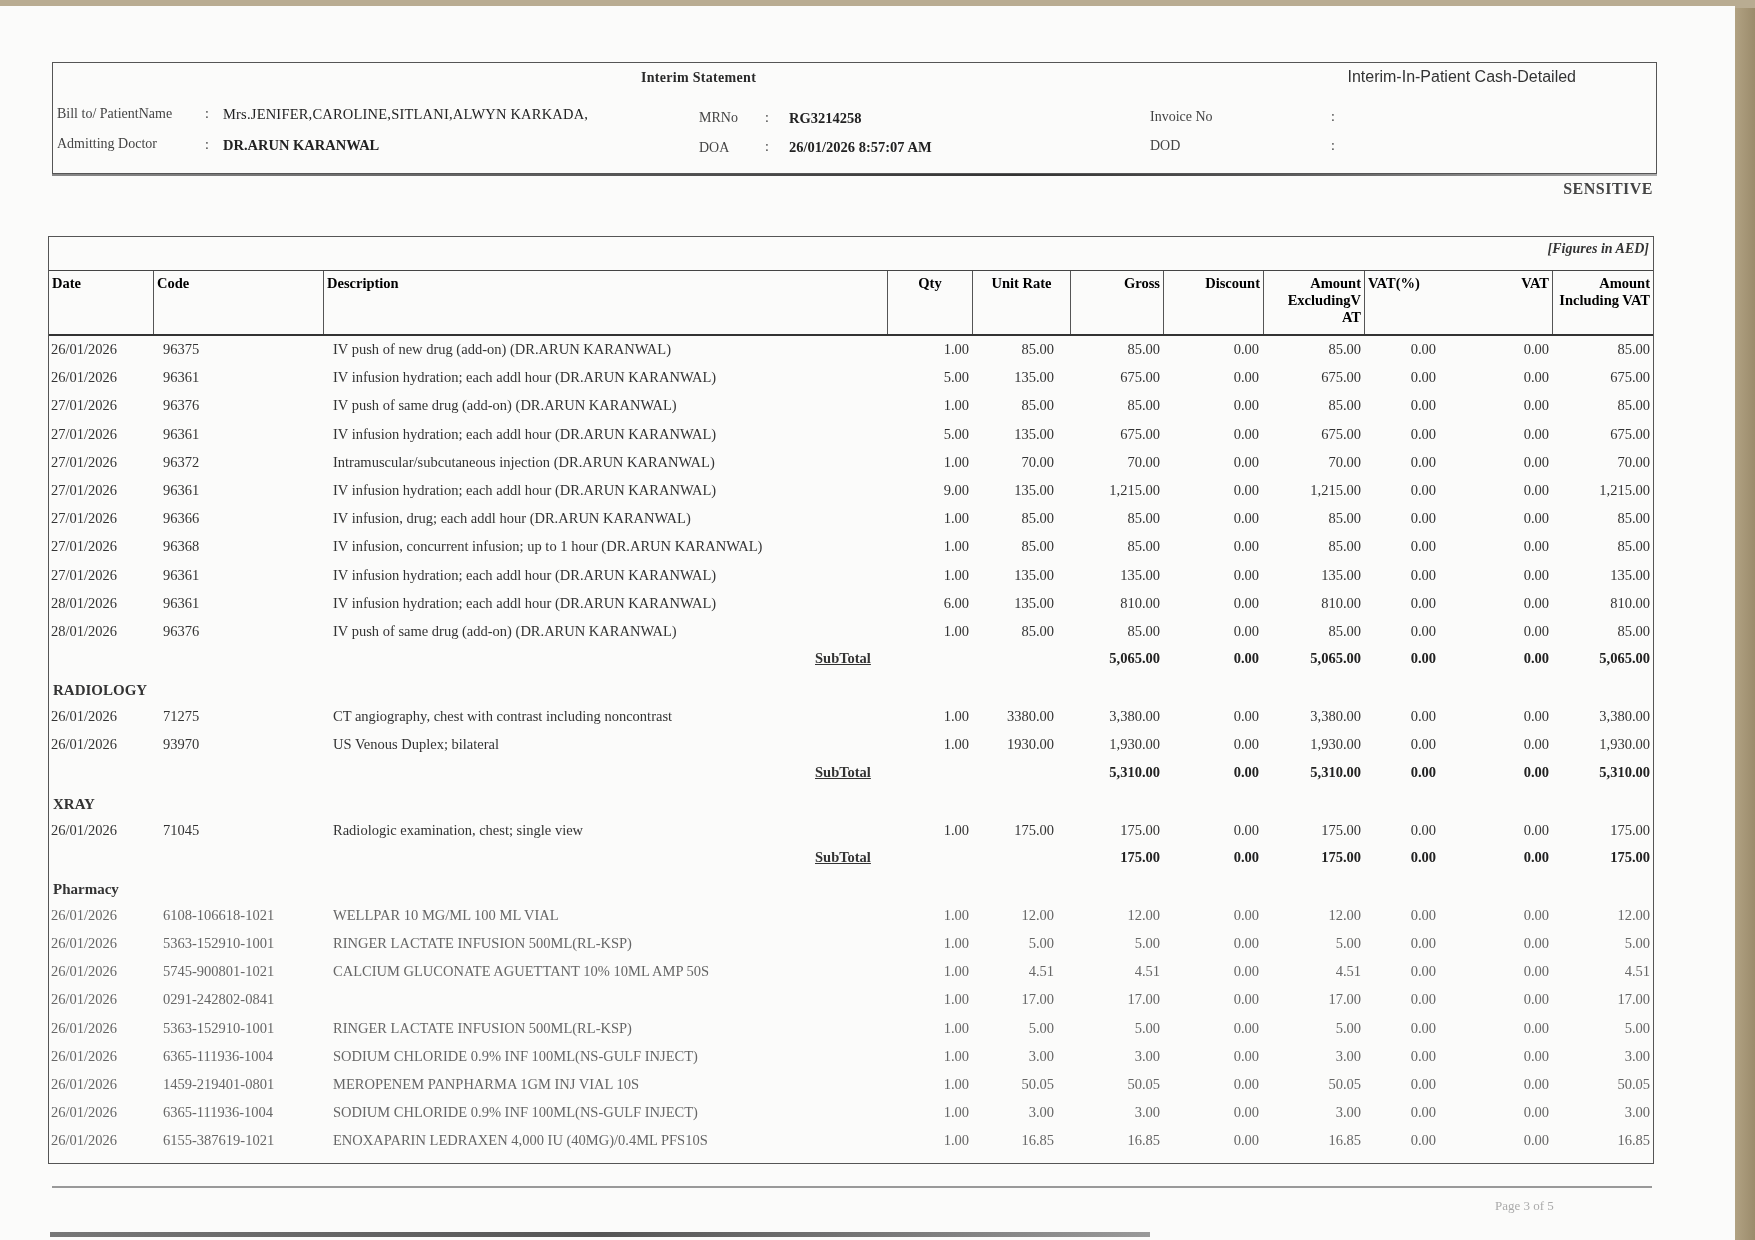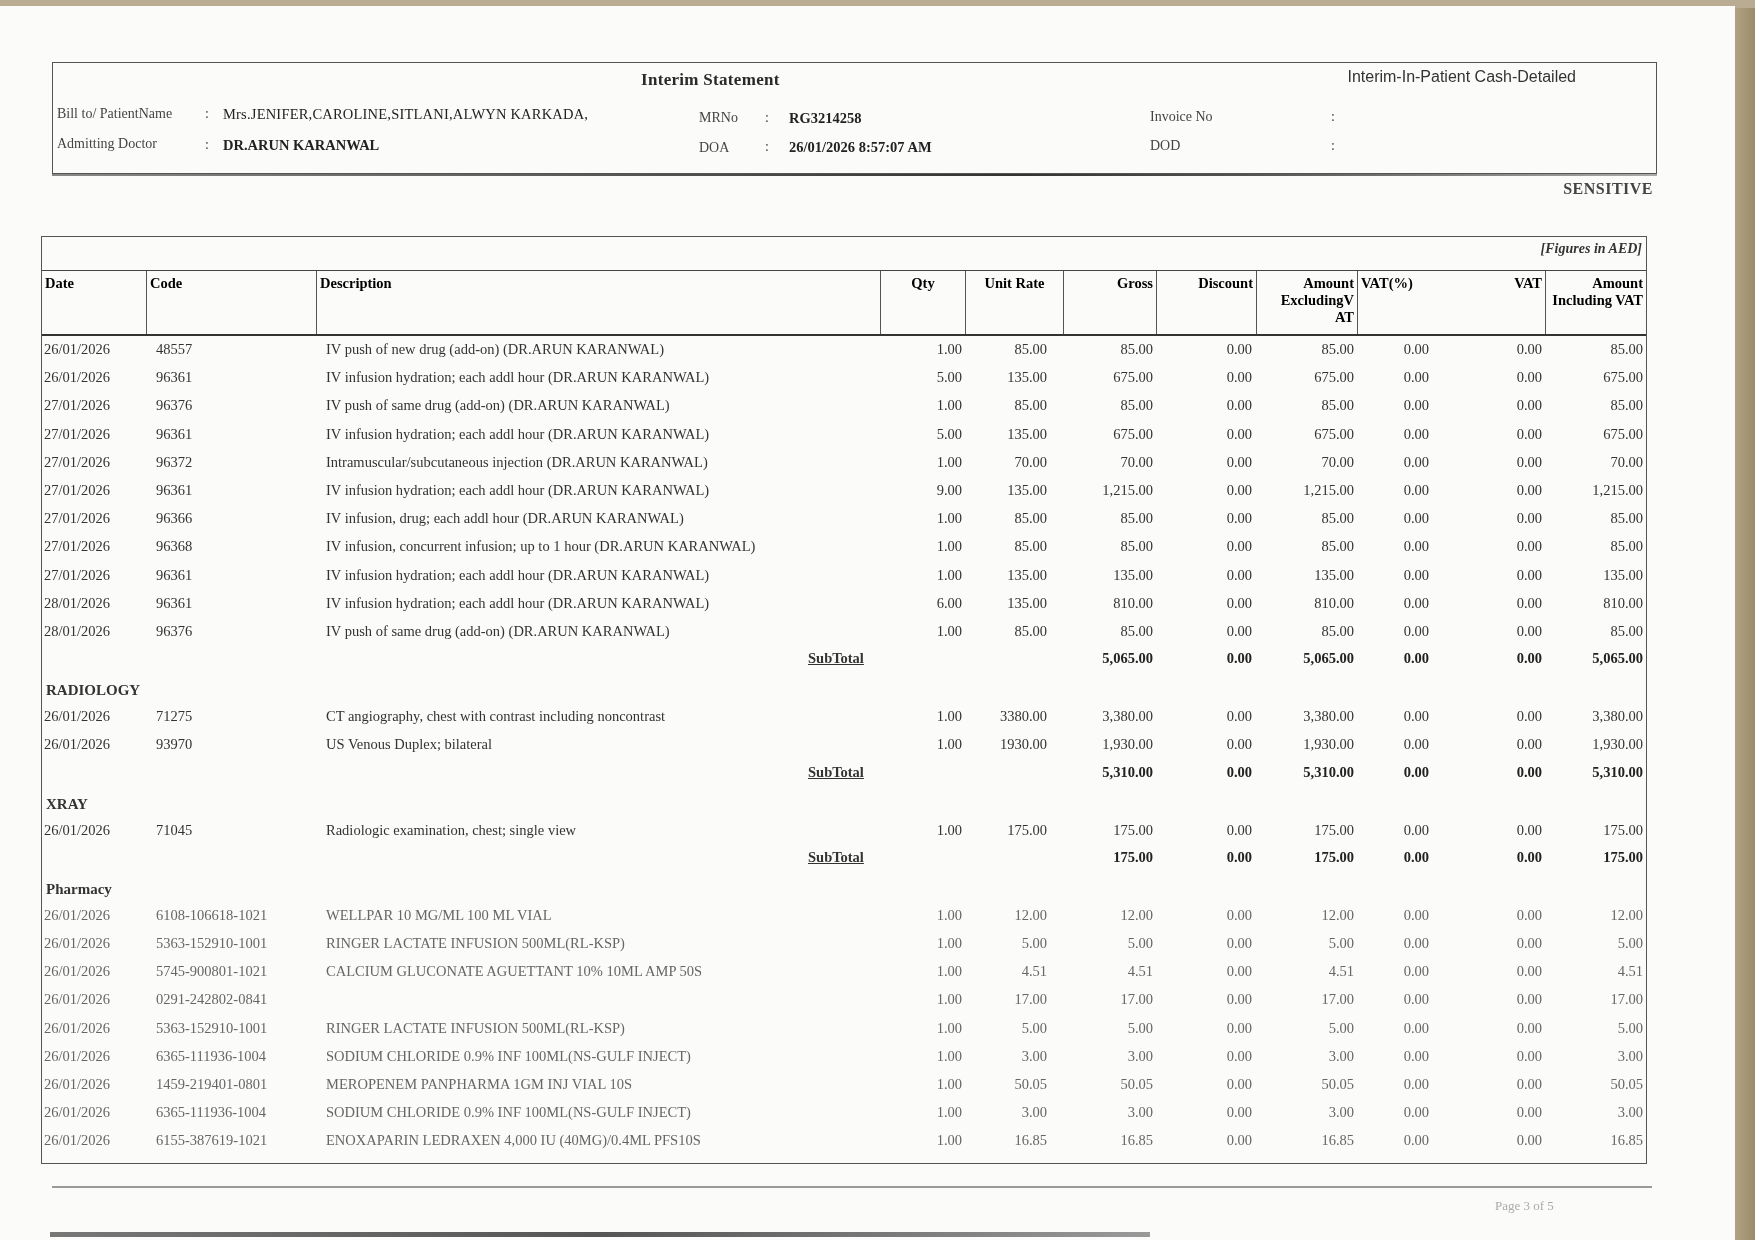--- a/index.html
+++ b/index.html
@@ -10,30 +10,30 @@
   }
   .paper {
     position: absolute; left: 0; top: 6px; width: 1735px; height: 1234px;
     background: #fbfbfa;
   }
   .topedge { position:absolute; left:0; top:0; width:1755px; height:8px; background:#b9ac92; }
   .hdrbox {
     position: absolute; left: 52px; top: 62px; width: 1605px; height: 112px;
     border: 1.5px solid #555; box-sizing: border-box;
   }
-  .hdrbox .title { position:absolute; left: 588px; top: 7px; font-weight: bold; font-size: 17px; letter-spacing: 0.3px; }
+  .hdrbox .title { position:absolute; left: 588px; top: 7px; font-weight: bold; font-size: 14px; letter-spacing: 0.3px; }
   .hdrbox .stype { position:absolute; right: 80px; top: 5px; font-family: "Liberation Sans", sans-serif; font-size: 16px; color:#333; }
   .hlabel { position:absolute; font-size: 14px; color:#444; }
   .hval { position:absolute; font-size: 14.5px; font-weight: bold; color:#222; }
   .hcolon { position:absolute; font-size: 14px; color:#444; }
   .hdr-underline { position:absolute; left: 52px; top: 174px; width: 1605px; height: 2px; background: linear-gradient(to right,#888 0%,#333 60%,#555 75%,#aaa 100%); }
   .sensitive { position:absolute; right: 102px; top: 180px; font-weight: bold; font-size: 16px; color:#444; letter-spacing: 0.5px; }
 
   .tablebox {
-    position: absolute; left: 41px; top: 236px; width: 1606px; height: 928px;
+    position: absolute; left: 48px; top: 236px; width: 1606px; height: 928px;
     border: 1.5px solid #555; box-sizing: border-box;
   }
   .figures { position:absolute; right: 4px; top: 4px; font-weight: bold; font-style: italic; font-size: 14px; color:#333; }
   .thead {
     position: absolute; left: 0; top: 33px; width: 100%; height: 66px;
     border-top: 1.5px solid #444; border-bottom: 2px solid #333; box-sizing: border-box;
   }
   .th { position:absolute; top: 0; height: 100%; box-sizing: border-box; font-weight: bold; font-size: 14.5px; color:#000000; padding: 4px 3px; line-height: 17px; }
   .th.bl { border-left: 1.5px solid #555; }
   .th.r { text-align: right; }
@@ -106,21 +106,21 @@
     <div class="th bl" style="left:1315px; width:97px;">VAT(%)</div>
     <div class="th r" style="left:1412px; width:91px;">VAT</div>
     <div class="th bl r" style="left:1503px; width:101px;">
       <div>Amount</div>
       <div>Including VAT</div>
     </div>
   </div>
   <div id="tbody">
       <div class="row" style="top: 104px;">
         <div class="cell " style="left: 2px; width: 102px;">26/01/2026</div>
-        <div class="cell " style="left: 114px; width: 160px;">48557</div>
+        <div class="cell " style="left: 114px; width: 160px;">96375</div>
         <div class="cell " style="left: 284px; width: 554px;">IV push of new drug (add-on) (DR.ARUN KARANWAL)</div>
         <div class="cell r" style="left: 838px; width: 82px;">1.00</div>
         <div class="cell r" style="left: 923px; width: 82px;">85.00</div>
         <div class="cell r" style="left: 1021px; width: 90px;">85.00</div>
         <div class="cell r" style="left: 1114px; width: 96px;">0.00</div>
         <div class="cell r" style="left: 1214px; width: 98px;">85.00</div>
         <div class="cell r" style="left: 1315px; width: 72px;">0.00</div>
         <div class="cell r" style="left: 1412px; width: 88px;">0.00</div>
         <div class="cell r" style="left: 1503px; width: 98px;">85.00</div>
       </div>

